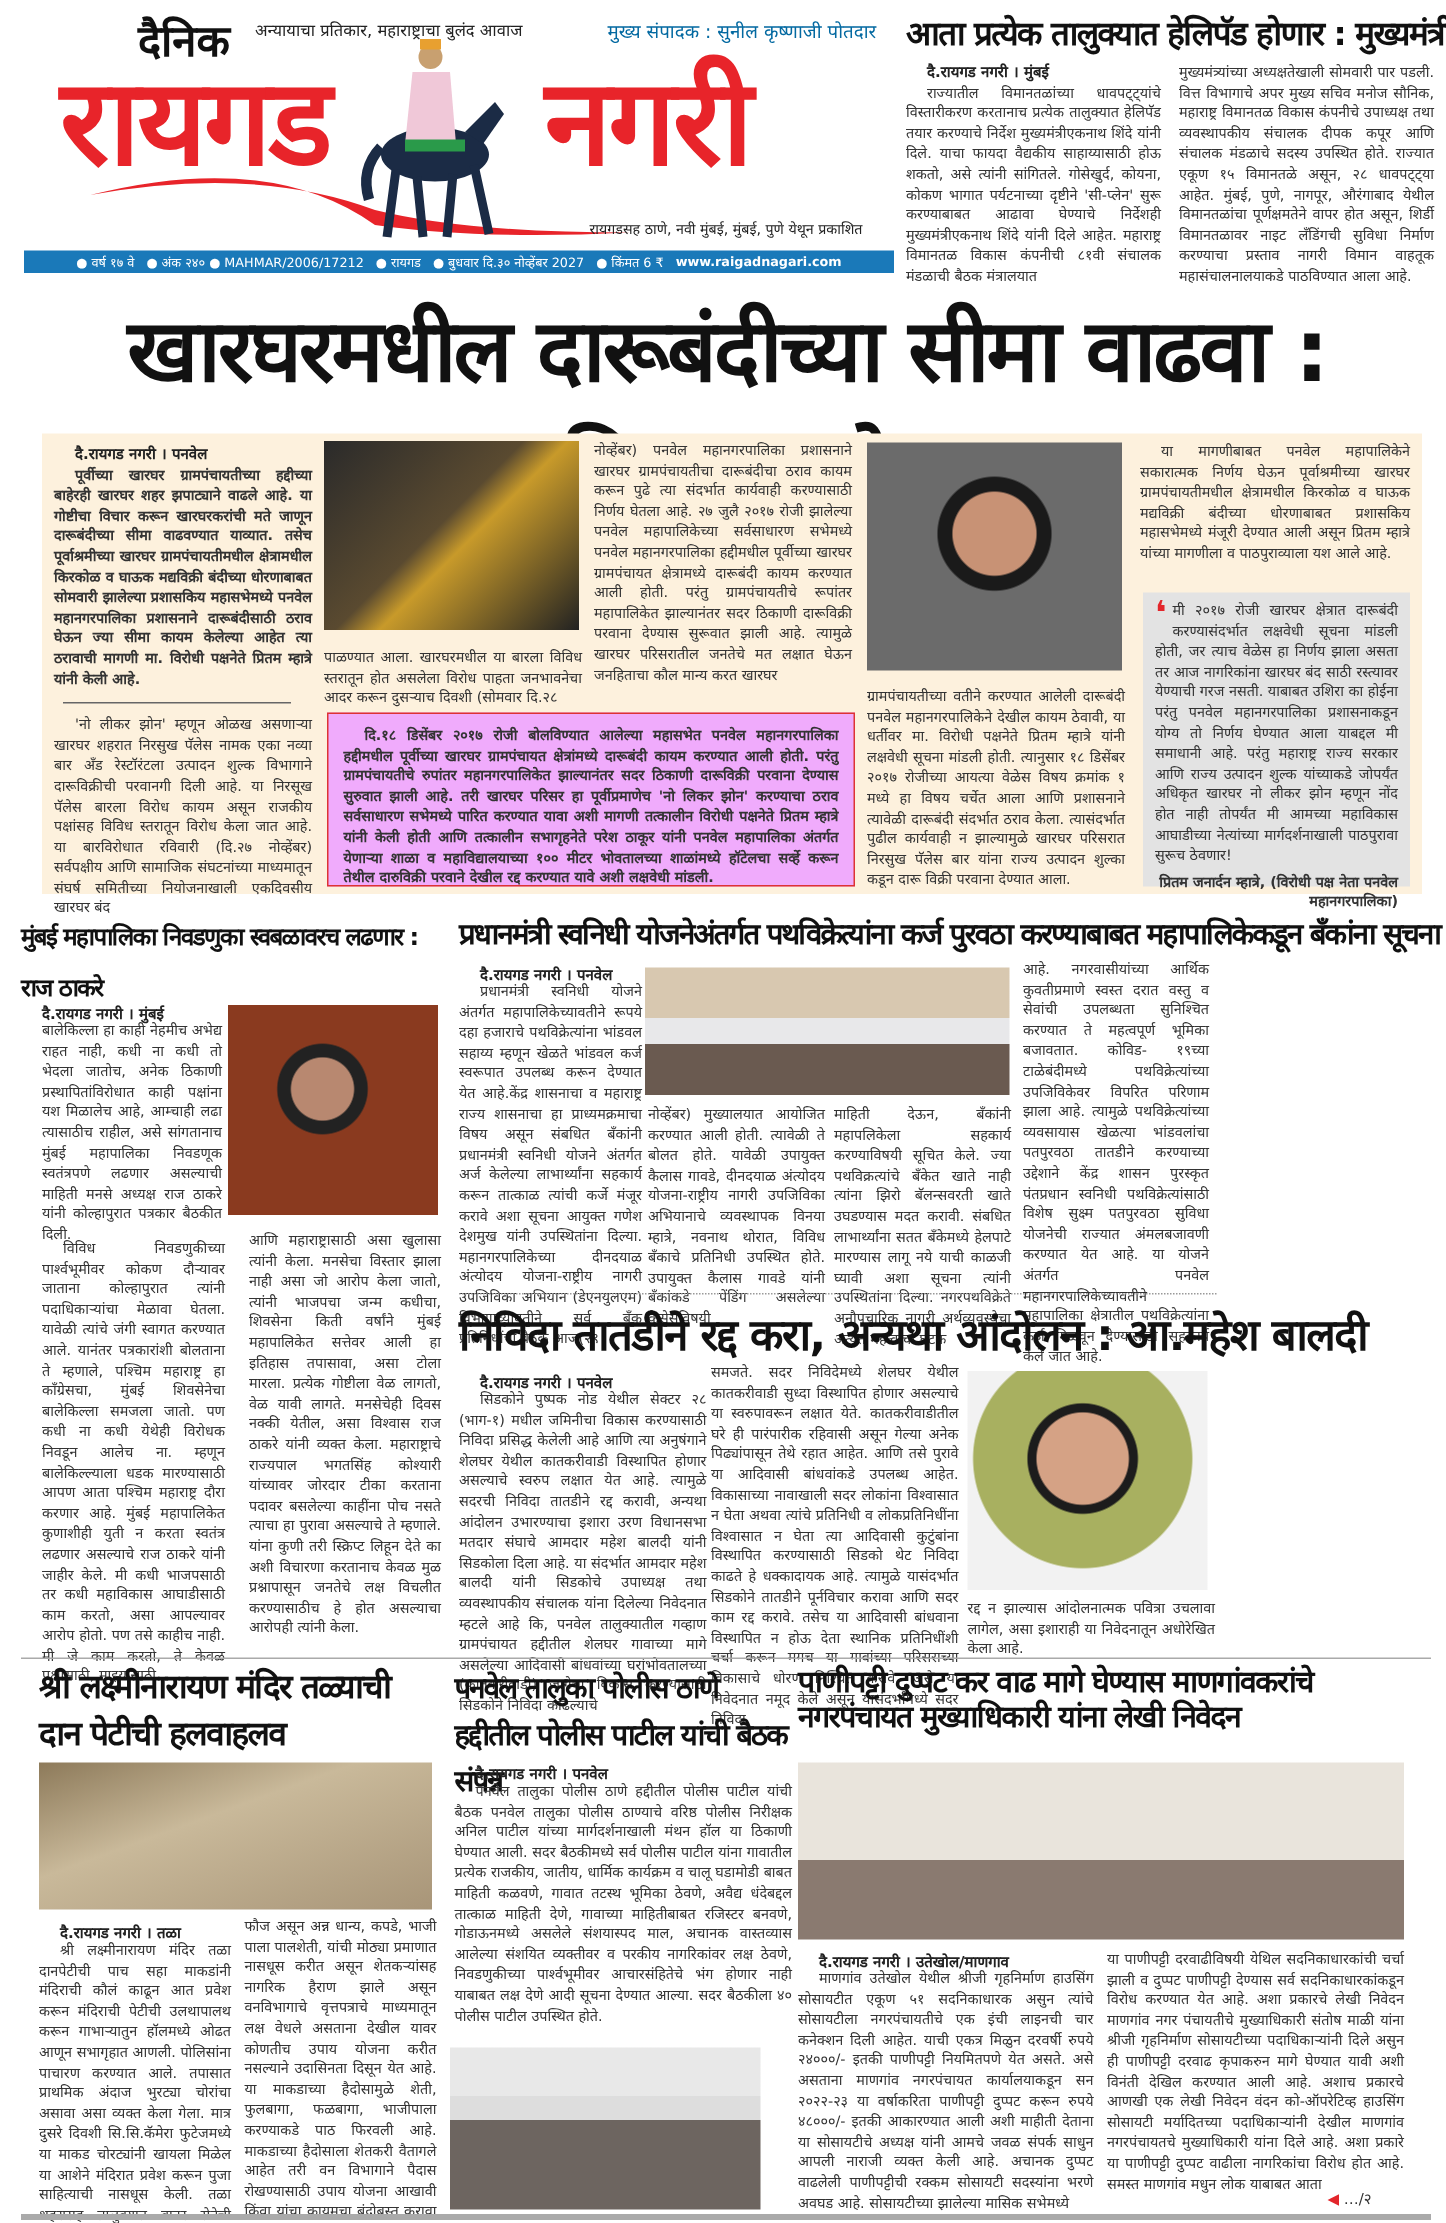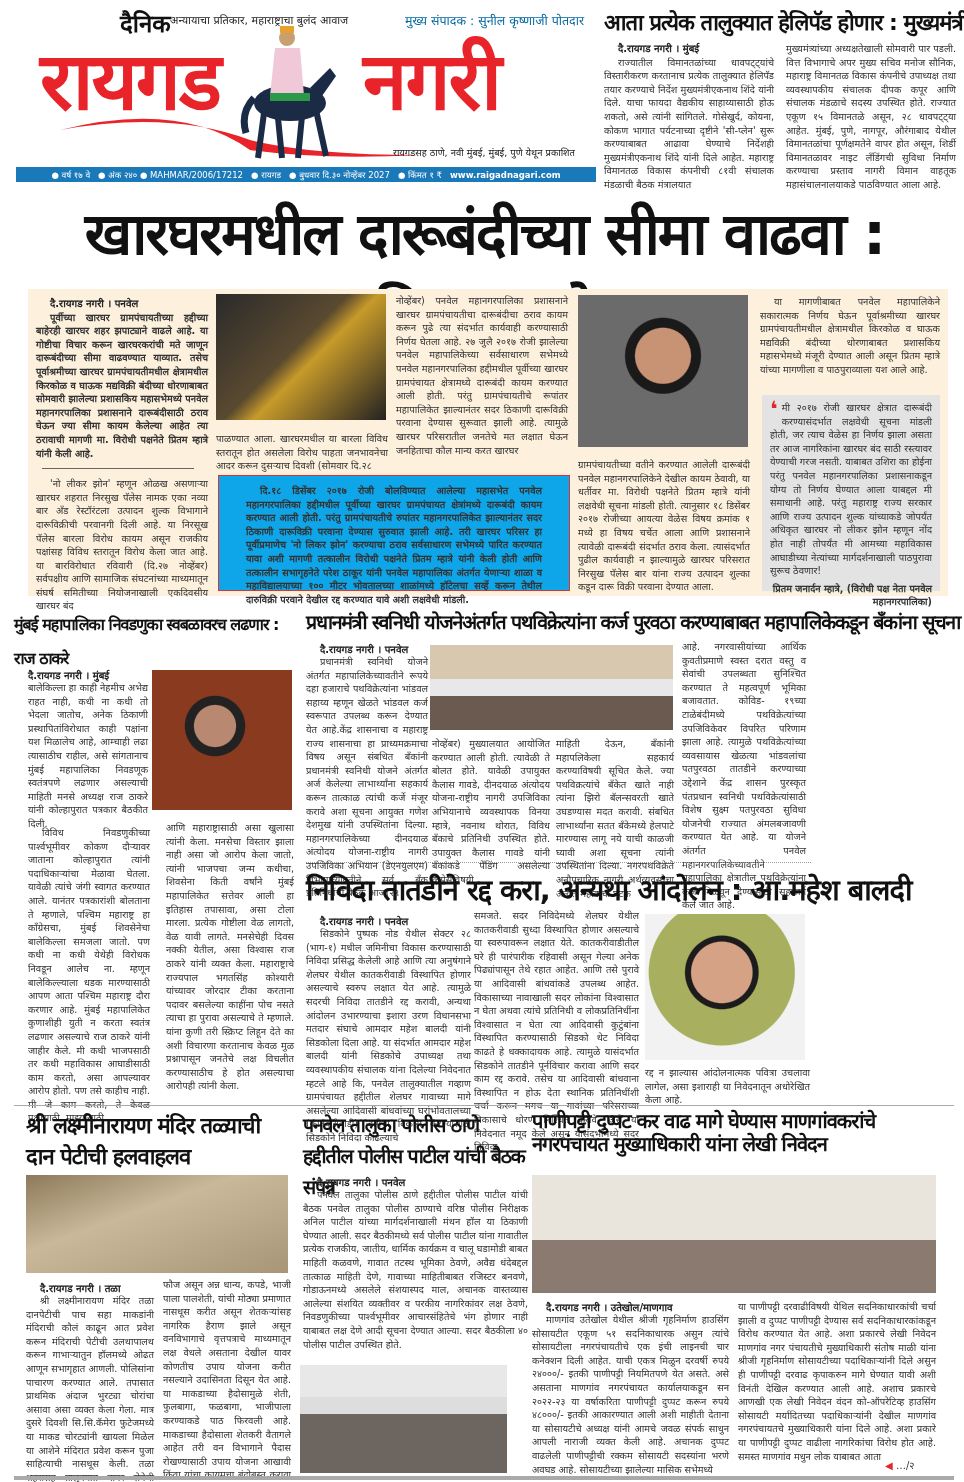--- a/index.html
+++ b/index.html
@@ -4,21 +4,21 @@
 <style>
 *{box-sizing:border-box;margin:0;padding:0}
 body{width:964px;height:1482px;background:#fff;font-family:"DejaVu Sans",sans-serif;color:#222;position:relative;overflow:hidden}
 .abs{position:absolute}
 .body-text{font-size:9.6px;line-height:13.6px;text-align:justify;color:#333}
 .body-text p{text-indent:14px}
 .dateline{font-weight:bold;font-size:10px;padding-left:14px;color:#222}
 .hl{font-family:"DejaVu Sans",sans-serif;font-weight:bold;color:#111;letter-spacing:-1px}
 .photo{background:#555;position:absolute;overflow:hidden}
 
-#mast-dainik{left:120px;top:6px;font-size:24px;font-weight:bold;color:#111}
+#mast-dainik{left:92px;top:6px;font-size:29px;font-weight:bold;color:#111}
 #mast-tagline{left:170px;top:12px;font-size:11px;color:#222}
 #mast-editor{left:405px;top:12px;font-size:12.5px;color:#0369a1}
 #mast-title{left:40px;top:32px;font-size:80px;font-weight:900;color:#e8242a;letter-spacing:-2px;width:460px;line-height:100px;display:flex;justify-content:space-between}
 #mast-swoosh{left:60px;top:110px;width:360px;height:50px}
 #mast-logo{left:230px;top:18px;width:110px;height:145px}
 #mast-sub{left:393px;top:146px;font-size:9.5px;color:#222}
 #mast-bar{left:16px;top:167px;width:580px;height:15px;background:#1a79b9;color:#fff;font-size:8.5px;display:flex;align-items:center;justify-content:center;gap:8px;white-space:nowrap}
 
 #tr-head{left:604px;top:6px;font-size:22px;white-space:nowrap}
 #tr-body{left:604px;top:42px;width:352px;display:flex;gap:12px}
@@ -27,21 +27,21 @@
 #lead-head{left:22px;top:194px;width:925px;font-size:58px;line-height:80px;text-align:center;letter-spacing:-2px}
 #lead-box{left:28px;top:289px;width:920px;height:307px;background:#fdf1dd}
 #lead-c1{left:36px;top:297px;width:172px}
 #lead-c1 .rule{border-top:1px solid #666;margin:8px 14px 8px 6px}
 #lead-photo1{left:216px;top:294px;width:170px;height:126px;background:linear-gradient(135deg,#2a2a2a,#5a4a30 45%,#c89a2a 55%,#222)}
 #lead-c2{left:216px;top:432px;width:172px}
 #lead-c3{left:396px;top:294px;width:172px}
 #lead-photo2{left:578px;top:295px;width:170px;height:152px;background:radial-gradient(circle at 50% 40%,#c89275 0 22%,#1a1a1a 23% 30%,#6b6b6b 31%)}
 #lead-c4{left:578px;top:458px;width:172px}
 #lead-c5{left:760px;top:295px;width:180px}
-#lead-redbox{left:218px;top:475px;width:352px;height:116px;border:1.5px solid #d33;background:#0ea5e9;padding:8px 27px;font-weight:bold}
+#lead-redbox{left:218px;top:475px;width:352px;height:116px;border:1.5px solid #d33;background:#f0abfc;padding:8px 10px;font-weight:bold}
 #lead-quote{left:762px;top:395px;width:178px;height:196px;background:#e3e3e3;padding:6px 8px}
 #lead-quote .qmark{color:#e3262b;font-size:22px;font-weight:bold;float:left;line-height:18px;margin-right:4px}
 #lead-quote .sig{font-weight:bold;text-align:right;margin-top:4px;font-size:9.6px;line-height:13.6px}
 
 #raj-head{left:14px;top:608px;width:280px;font-size:16px;line-height:34px}
 #raj-dl{left:14px;top:668px}
 #raj-c1a{left:28px;top:681px;width:120px}
 #raj-photo{left:152px;top:670px;width:140px;height:140px;background:radial-gradient(circle at 45% 40%,#b88870 0 18%,#222 19% 26%,#8a3a1f 27%)}
 #raj-c1b{left:28px;top:826px;width:122px}
 #raj-c2{left:166px;top:821px;width:128px}
@@ -103,21 +103,21 @@
   <circle cx="57" cy="20" r="8" fill="#c8a070"></circle>
   <rect x="50" y="8" width="14" height="7" fill="#e8a030"></rect>
   <rect x="40" y="75" width="40" height="8" fill="#2a9a4a"></rect>
 </svg>
 <div class="abs" id="mast-sub">रायगडसह ठाणे, नवी मुंबई, मुंबई, पुणे येथून प्रकाशित</div>
 <div class="abs" id="mast-bar">
   <span>● वर्ष १७ वे</span>
   <span>● अंक २४० ● MAHMAR/2006/17212</span>
   <span>● रायगड</span>
   <span>● बुधवार दि.३० नोव्हेंबर 2027</span>
-  <span>● किंमत १ ₹</span>
+  <span>● किंमत 6 ₹</span>
   <span style="font-weight:bold">www.raigadnagari.com</span>
 </div>
 
 <div class="abs hl" id="tr-head">आता प्रत्येक तालुक्यात हेलिपॅड होणार : मुख्यमंत्री</div>
 <div class="abs" id="tr-body">
   <div class="col body-text">
     <div class="dateline">दै.रायगड नगरी । मुंबई</div>
     <p>राज्यातील विमानतळांच्या धावपट्ट्यांचे विस्तारीकरण करतानाच प्रत्येक तालुक्यात हेलिपॅड तयार करण्याचे निर्देश मुख्यमंत्रीएकनाथ शिंदे यांनी दिले. याचा फायदा वैद्यकीय साहाय्यासाठी होऊ शकतो, असे त्यांनी सांगितले. गोसेखुर्द, कोयना, कोकण भागात पर्यटनाच्या दृष्टीने 'सी-प्लेन' सुरू करण्याबाबत आढावा घेण्याचे निर्देशही मुख्यमंत्रीएकनाथ शिंदे यांनी दिले आहेत. महाराष्ट्र विमानतळ विकास कंपनीची ८१वी संचालक मंडळाची बैठक मंत्रालयात</p>
   </div>
   <div class="col body-text">

